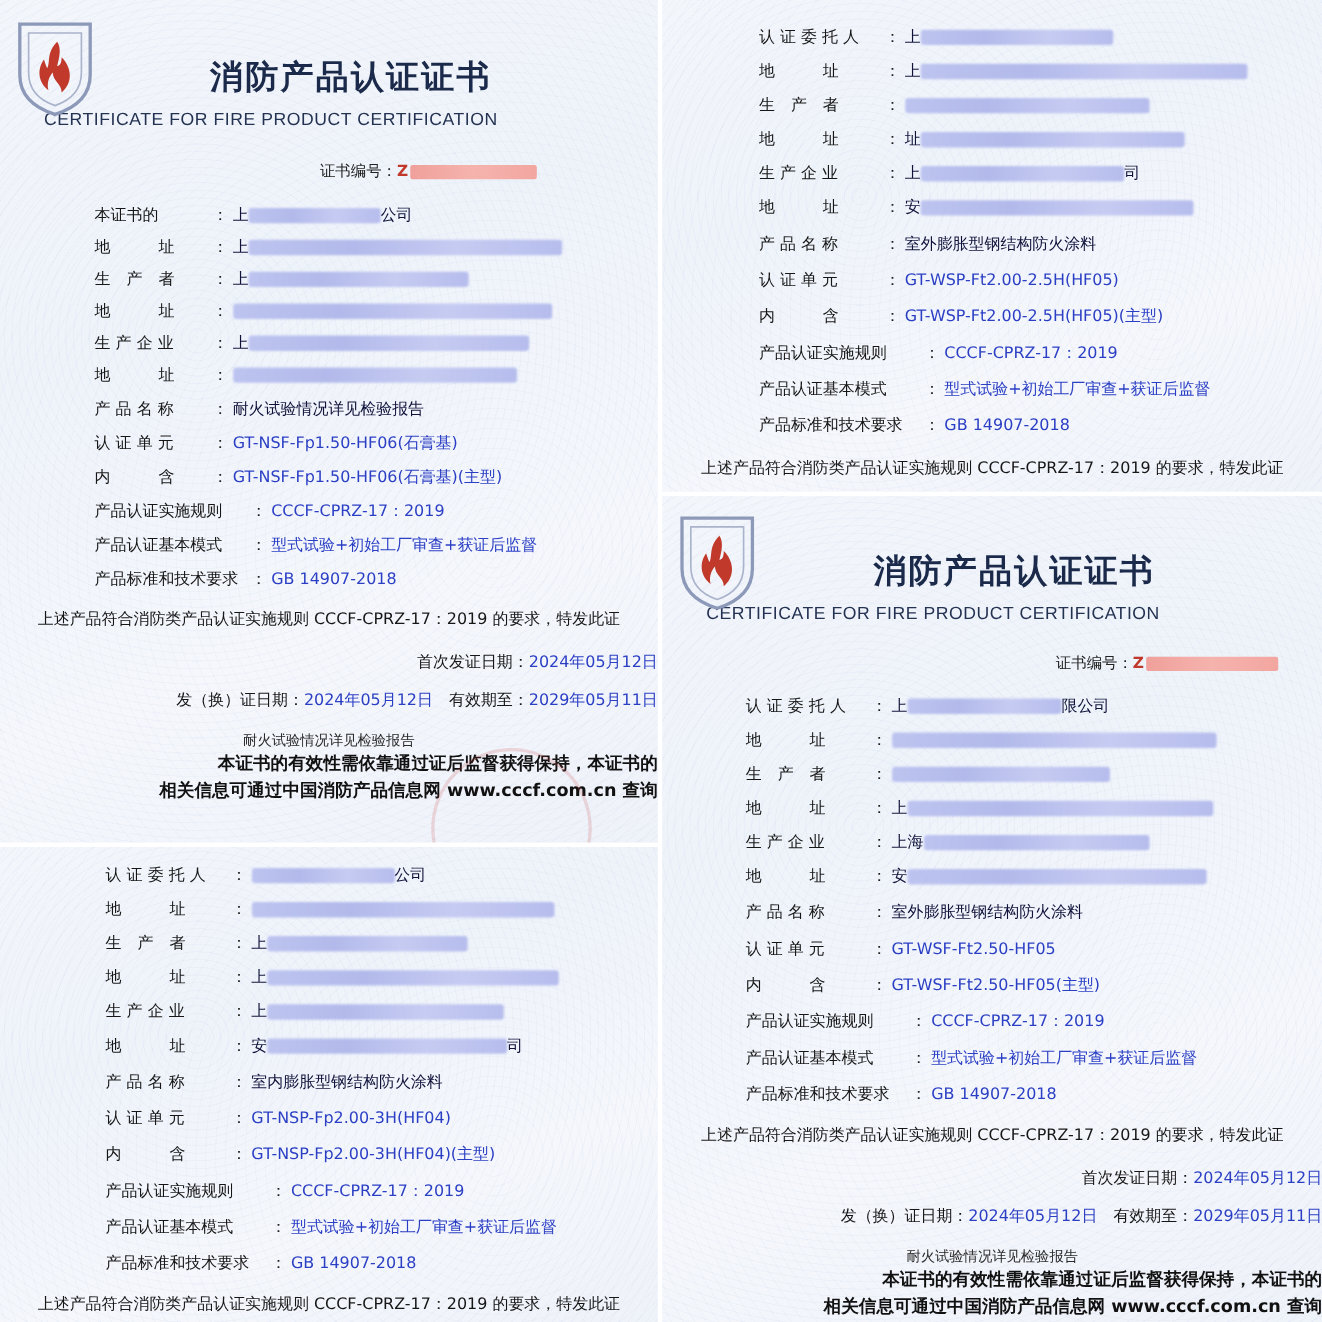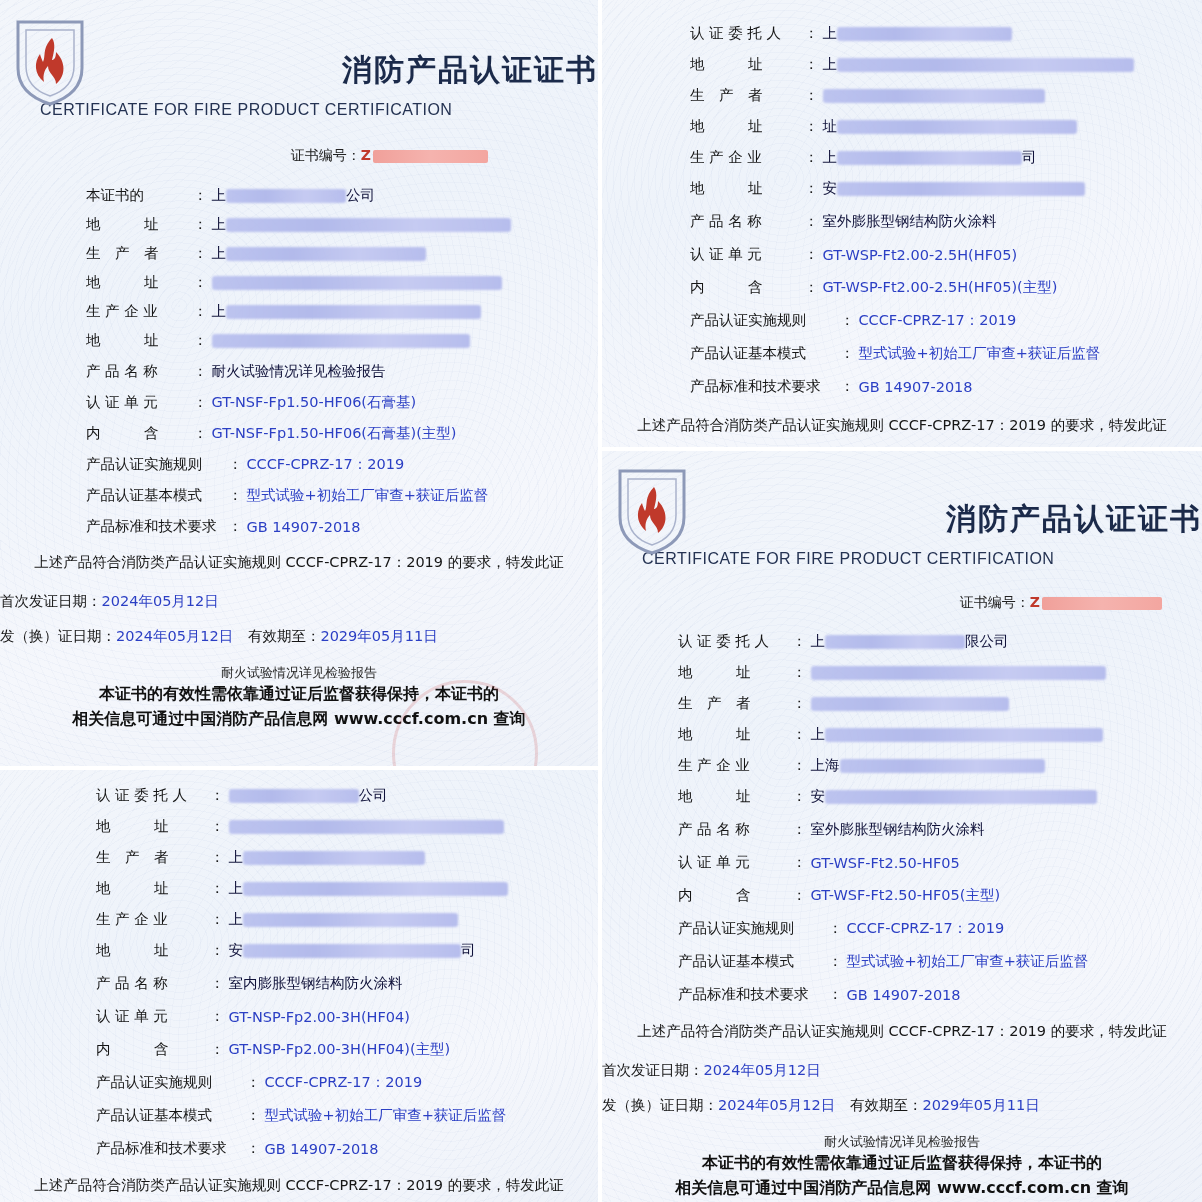--- a/index.html
+++ b/index.html
@@ -45,21 +45,21 @@
   
   .logo {
     position: absolute;
     width: 76px;
     height: 92px;
   }
   .logo svg { display:block; }
 
   
   .title-cn {
-    text-align: right;
+    text-align: center;
     font-family: "DejaVu Sans", sans-serif;
     font-weight: bold;
     color: #1b2a4a;
     letter-spacing: 2px;
   }
   .title-en {
     text-align: left;
     font-family: "Liberation Sans", sans-serif;
     color: #243252;
     letter-spacing: 0.5px;
@@ -114,31 +114,31 @@
 
   .note {
     font-family: "DejaVu Sans", sans-serif;
     color: #161616;
     text-align: center;
   }
 
   .date-line {
     font-family: "DejaVu Sans", sans-serif;
     color: #161616;
-    text-align: left;
+    text-align: right;
   }
   .date-line .v { color: #2b3fc4; }
 
   .footer-small {
     text-align: center;
     font-family: "DejaVu Sans", sans-serif;
     color: #2a2a2a;
   }
   .footer-bold {
-    text-align: center;
+    text-align: right;
     font-family: "DejaVu Sans", sans-serif;
     font-weight: bold;
     color: #111;
   }
   .seal {
     position: absolute;
     border: 3px solid rgba(200,60,60,0.35);
     border-radius: 50%;
     opacity: 0.5;
   }

